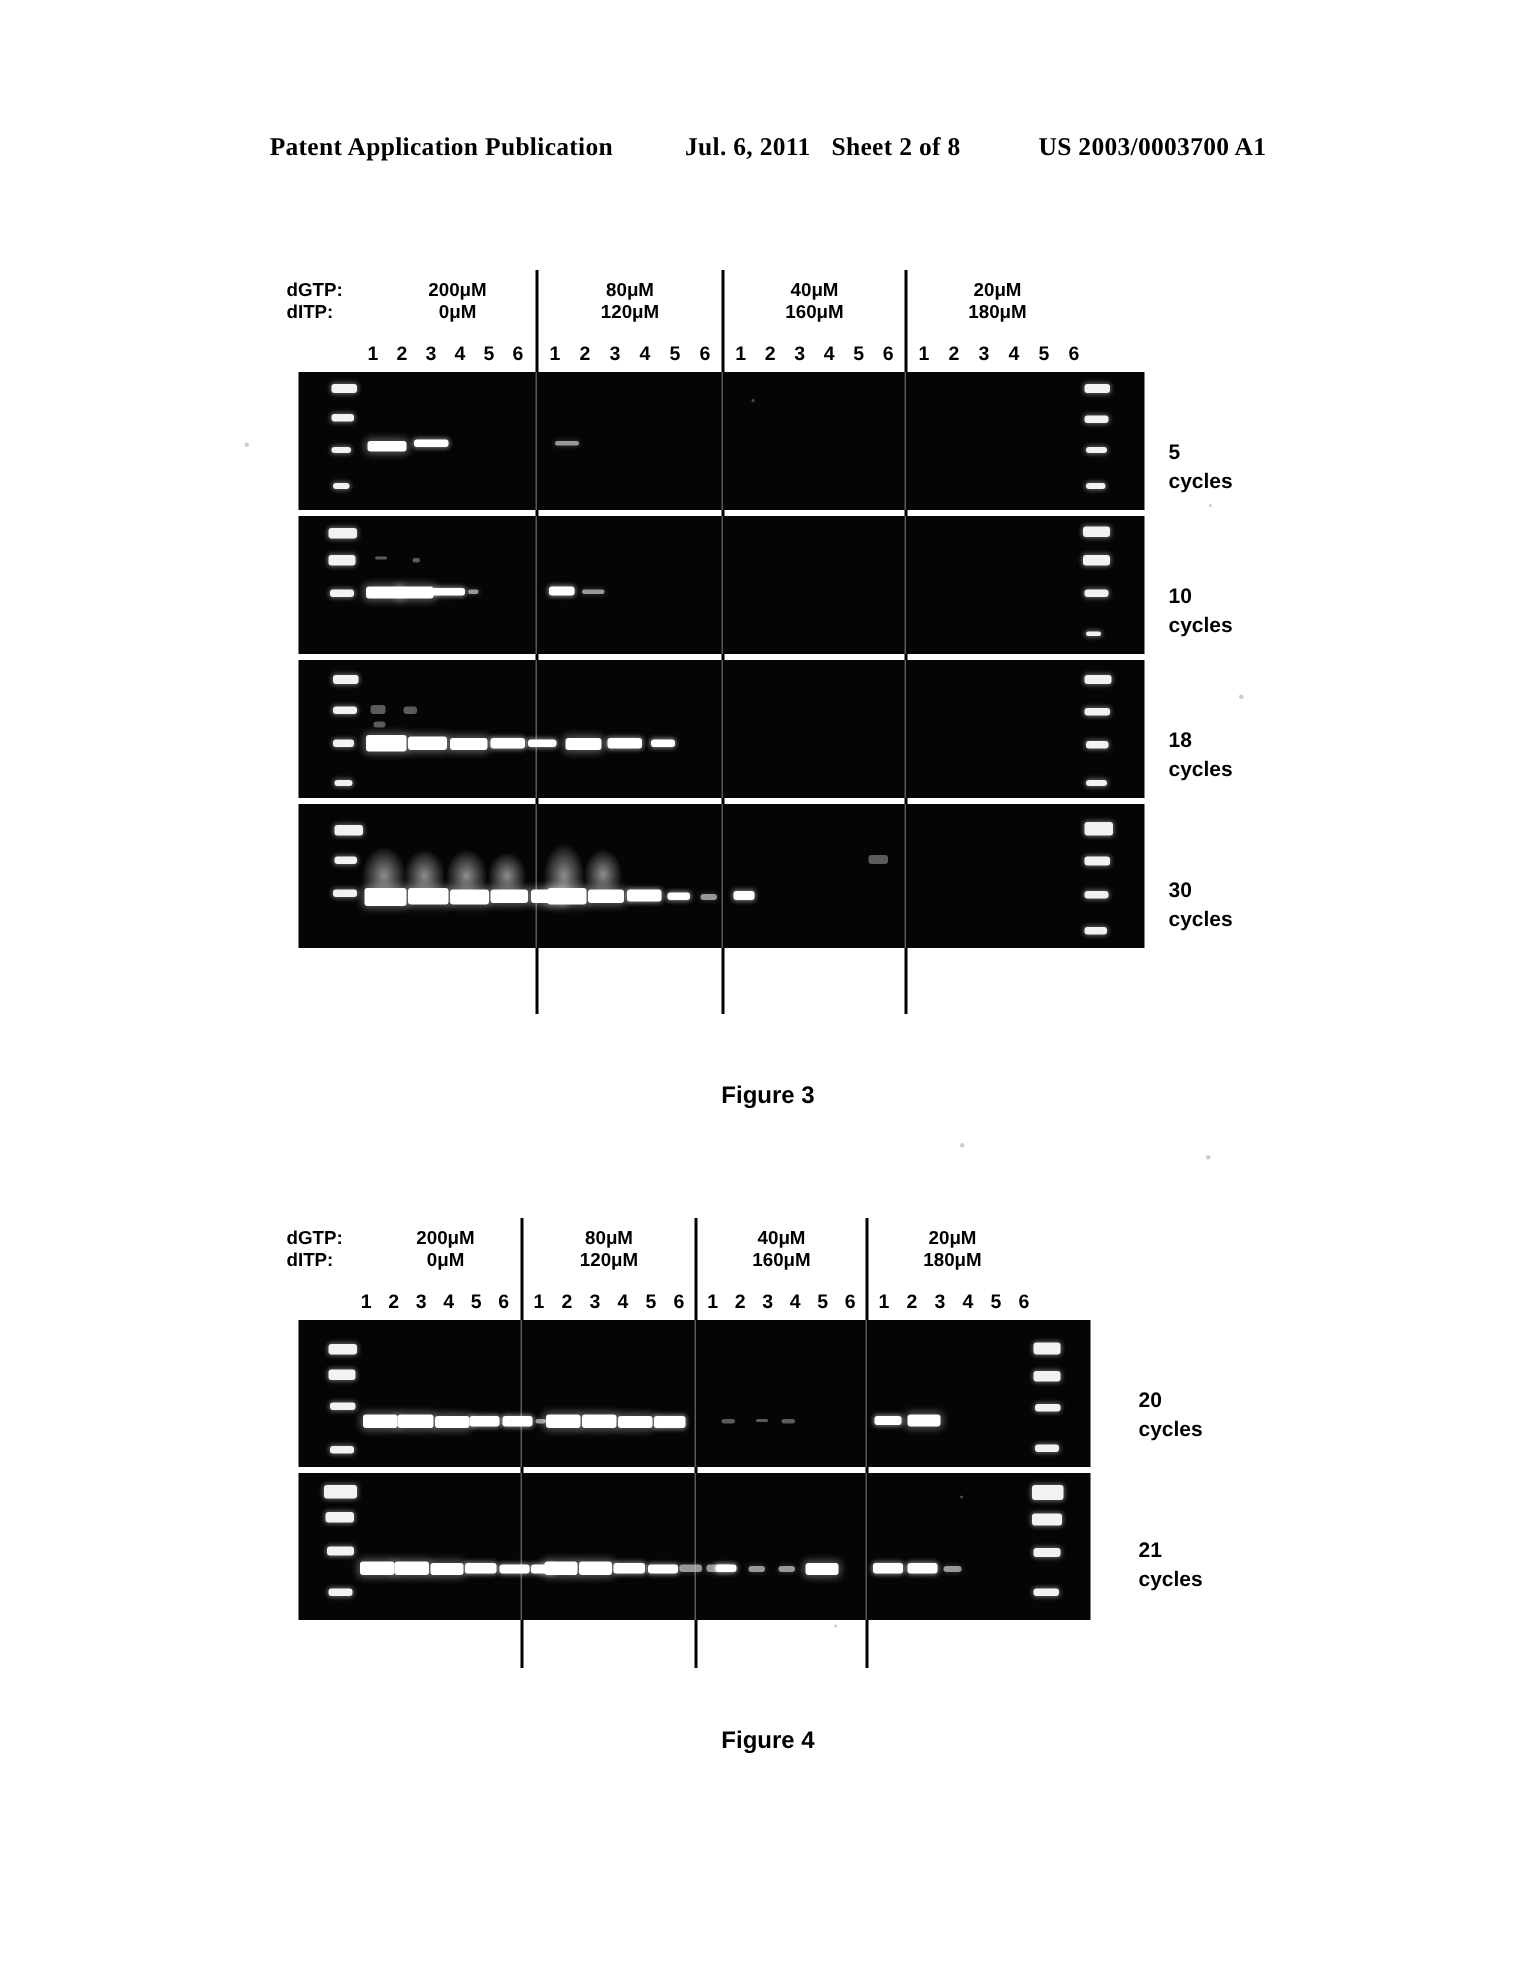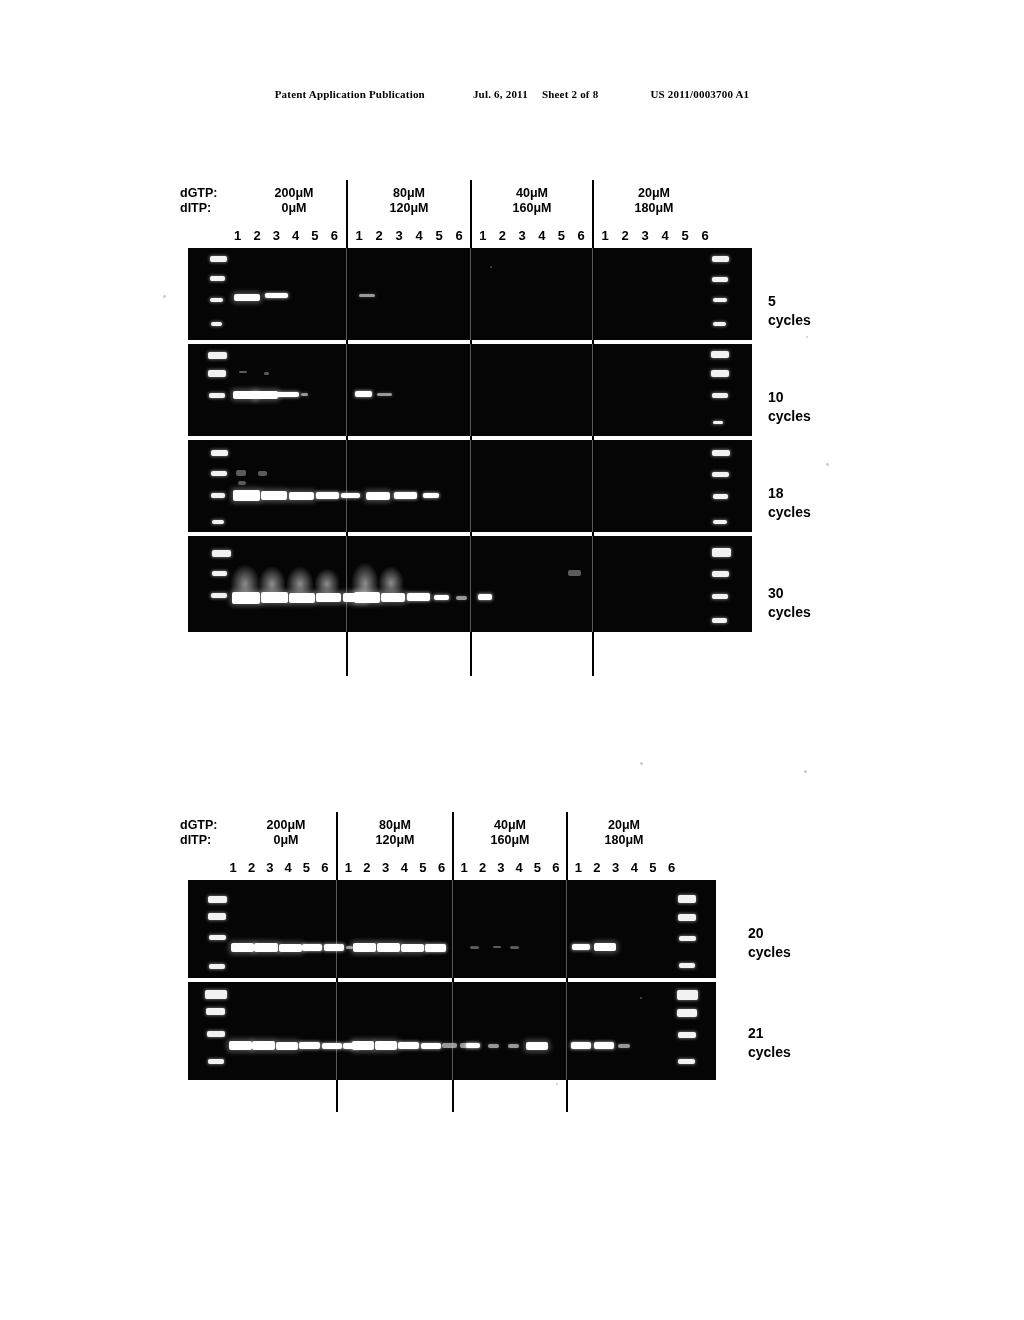--- a/index.html
+++ b/index.html
@@ -15,31 +15,31 @@
 
   
   .pub-header{
     position:absolute;
     top:88px;left:0;width:1024px;
     display:flex;
     justify-content:center;
     align-items:baseline;
     font-family:"Liberation Serif", serif;
     font-weight:bold;
-    font-size:11px;
+    font-size:17px;
     color:#000;
     letter-spacing:.2px;
   }
   .pub-header .seg{white-space:nowrap;}
   .hdr-left{margin-right:48px;}
   .hdr-date{margin-right:14px;}
   .hdr-sheet{margin-right:52px;}
 
   
-  .figure{position:absolute;left:4px;width:928px;}
+  .figure{position:absolute;left:15px;width:928px;}
   #figure3{top:180px;}
   #figure4{top:812px;}
 
   .fig-inner{position:relative;margin-left:184px;width:564px;}
 
   
   .conc-header{
     position:relative;
     height:46px;
     font-family:"Liberation Sans", sans-serif;
@@ -160,21 +160,21 @@
 </style>
 </head>
 <body>
 
 <div class="page">
 
   <div class="pub-header">
     <span class="seg hdr-left">Patent Application Publication</span>
     <span class="seg hdr-date">Jul. 6, 2011</span>
     <span class="seg hdr-sheet">Sheet 2 of 8</span>
-    <span class="seg">US 2011/0003700 A1</span>
+    <span class="seg">US 2003/0003700 A1</span>
   </div>
 
   <div class="figure" id="figure3">
     <div class="fig-inner">
 
       <div class="divider" style="left:158px;height:496px;"></div>
       <div class="divider" style="left:282px;height:496px;"></div>
       <div class="divider" style="left:404px;height:496px;"></div>
 
       <div class="conc-header">
@@ -337,20 +337,21 @@
 cycles</div>
       <div class="cycle-label" style="left:580px;top:208px;">10
 cycles</div>
       <div class="cycle-label" style="left:580px;top:304px;">18
 cycles</div>
       <div class="cycle-label" style="left:580px;top:404px;">30
 cycles</div>
     </div>
   </div>
 
+  <div class="fig-caption" id="cap3">Figure 3</div>
 
   <div class="figure" id="figure4">
     <div class="fig-inner" style="width:528px;">
 
       <div class="divider" style="left:148px;height:300px;"></div>
       <div class="divider" style="left:264px;height:300px;"></div>
       <div class="divider" style="left:378px;height:300px;"></div>
 
       <div class="conc-header">
         <div class="conc-labels">
@@ -470,20 +471,21 @@
         <div class="ladder-band" style="left:489px;top:27px;width:20px;height:8px;"></div>
         <div class="ladder-band" style="left:490px;top:50px;width:18px;height:6px;"></div>
         <div class="ladder-band" style="left:490px;top:77px;width:17px;height:5px;"></div>
       </div>
 
       <div class="cycle-label" style="left:560px;top:112px;">20 cycles</div>
       <div class="cycle-label" style="left:560px;top:212px;">21 cycles</div>
     </div>
   </div>
 
+  <div class="fig-caption" id="cap4">Figure 4</div>
 
   <div class="speck" style="left:826px;top:463px;width:3px;height:3px;"></div>
   <div class="speck" style="left:640px;top:762px;width:3px;height:3px;"></div>
   <div class="speck" style="left:804px;top:770px;width:3px;height:3px;"></div>
   <div class="speck" style="left:163px;top:295px;width:3px;height:3px;"></div>
   <div class="speck" style="left:806px;top:336px;width:2px;height:2px;"></div>
   <div class="speck" style="left:640px;top:997px;width:2px;height:2px;"></div>
   <div class="speck" style="left:556px;top:1083px;width:2px;height:2px;"></div>
 </div>
 

